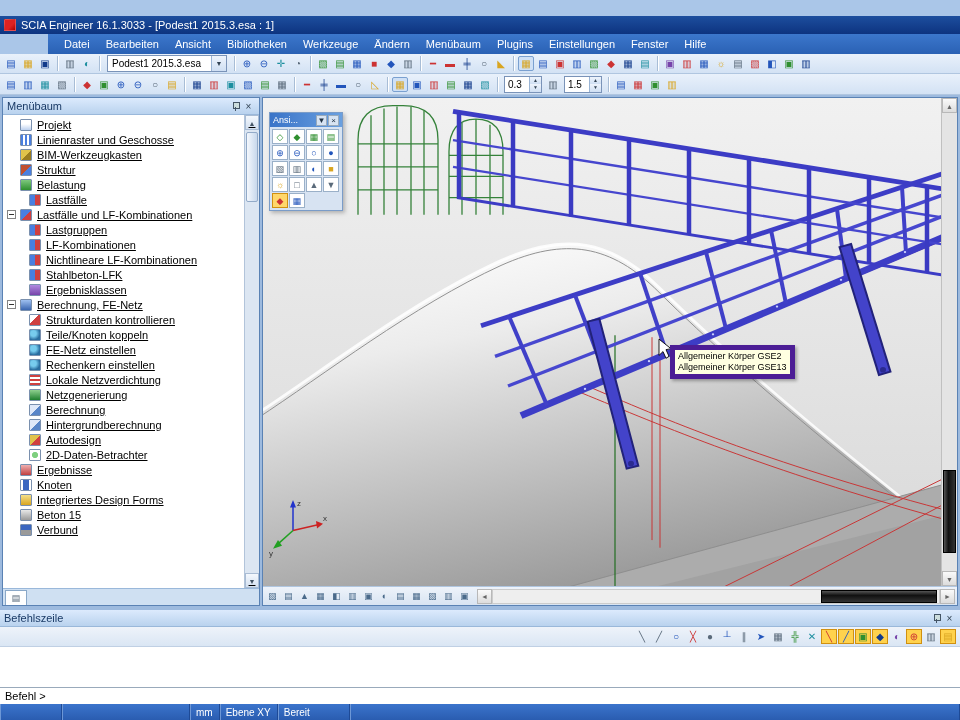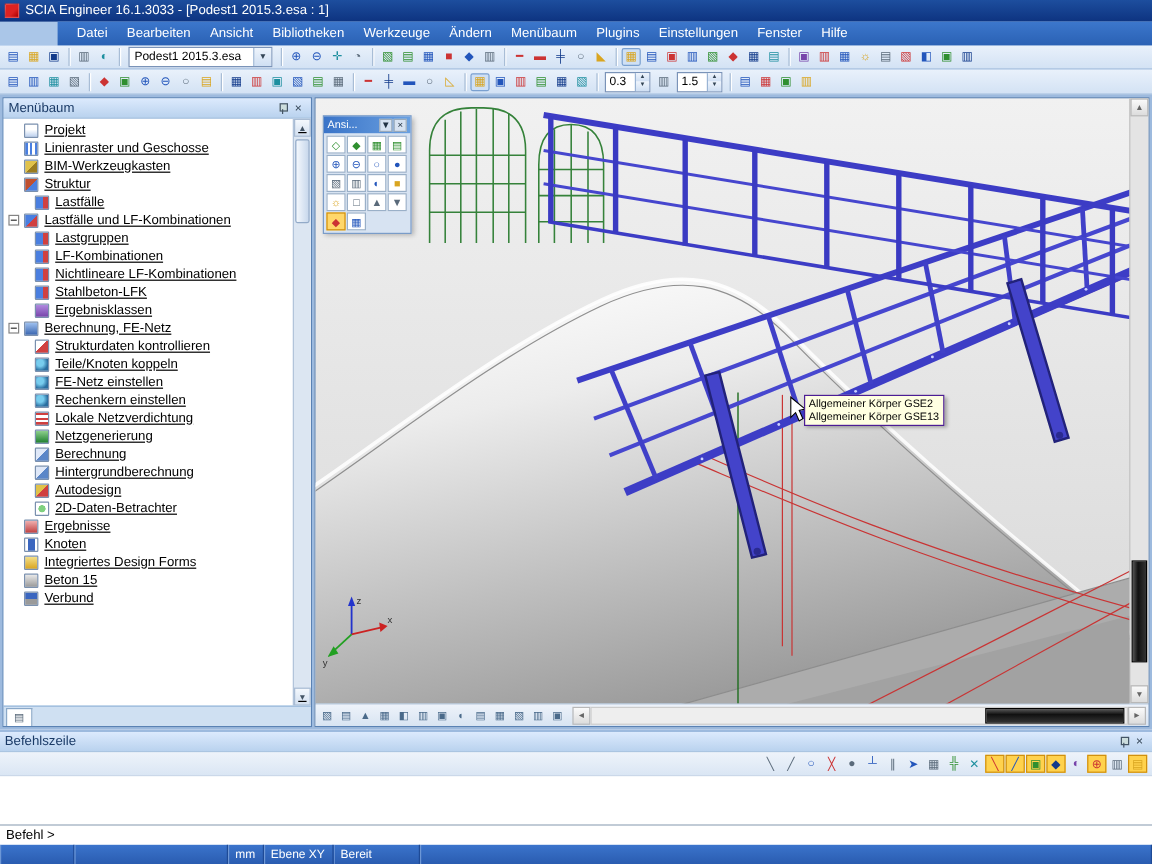--- a/index.html
+++ b/index.html
@@ -1,20 +1,20 @@
 <!DOCTYPE html>
 <html><head>
 <meta charset="utf-8">
 <style>
   * { box-sizing: border-box; margin: 0; padding: 0; }
   html,body { width:960px; height:720px; overflow:hidden; font-family:"Liberation Sans", sans-serif; }
   body { display:flex; flex-direction:column; background:#aac6e8; }
 
   
-  .titlebar { height:18px; background:linear-gradient(#1d4e9e,#0d3380); color:#fff; display:flex; align-items:center; padding:0 4px; font-size:11px; flex:0 0 18px; }
+  .titlebar { height:18px; background:linear-gradient(#1d4e9e,#0d3380); color:#fff; display:flex; align-items:center; padding:0 4px; font-size:11px; flex:0 0 18px;margin-top:16px; }
   .applogo { width:12px; height:12px; background:linear-gradient(135deg,#d22 60%,#a00); border:1px solid #fff3; margin-right:5px; }
 
   
   .menubar { height:20px; flex:0 0 20px; background:linear-gradient(#3c77cc,#2a61b4); display:flex; align-items:center; padding:0 8px; gap:0;margin-left:48px; }
   .menubar .mi { color:#fff; font-size:11px; padding:2px 8px; cursor:default; }
 
   
   .toolbar { background:linear-gradient(#e9f1fb,#d3e2f4); border-bottom:1px solid #b0c6e0; display:flex; align-items:center; padding:1px 3px; gap:1px; }
   .tb1 { height:20px; flex:0 0 20px; }
   .tb2 { height:21px; flex:0 0 21px; }
@@ -98,21 +98,21 @@
   
   .float { position:absolute; left:6px; top:14px; width:74px; background:#d7e3f2; border:1px solid #7a9cc8; box-shadow:2px 2px 4px rgba(0,0,0,.25); }
   .float .fhdr { height:14px; background:linear-gradient(90deg,#3a74c8,#6aa0e0); color:#fff; font-size:9px; display:flex; align-items:center; padding:0 3px; }
   .float .fhdr .ft { flex:1; }
   .float .fhb { width:11px; height:11px; display:inline-flex; align-items:center; justify-content:center; font-size:8px; background:#d7e3f2; color:#234; border:1px solid #9ab; margin-left:1px; }
   .fgrid { display:flex; flex-wrap:wrap; padding:2px; gap:1px; }
   .fi { width:16px; height:15px; background:#fff; border:1px solid #9ab0c8; display:inline-flex; align-items:center; justify-content:center; font-size:9px; }
   .fi.hl { background:#ffd76a; border-color:#d09010; }
 
   
-  .vtip { position:absolute; left:407px; top:247px; background:#ffffe1; border:1px solid #4c1d95; font-size:9px; line-height:11px; padding:1px 3px; white-space:nowrap; box-shadow:2px 2px 3px rgba(0,0,0,.3); }
+  .vtip { position:absolute; left:407px; top:247px; background:#ffffe1; border:5px solid #4c1d95; font-size:9px; line-height:11px; padding:1px 3px; white-space:nowrap; box-shadow:2px 2px 3px rgba(0,0,0,.3); }
 
   
   .cmdpanel { flex:0 0 96px; display:flex; flex-direction:column; border-top:2px solid #9dbade; background:#fff; }
   .cmdtools { height:20px; flex:0 0 20px; background:linear-gradient(#eef3fa,#dae6f4); border-bottom:1px solid #c0d0e4; display:flex; align-items:center; justify-content:flex-end; padding:0 4px; gap:1px; }
   .sni { width:16px; height:15px; display:inline-flex; align-items:center; justify-content:center; font-size:10px; border:1px solid transparent; }
   .sni.hl { background:#ffd24d; border-color:#d09010; }
   .cmdarea { flex:1; background:#fff; }
   .cmdprompt { height:17px; flex:0 0 17px; border-top:1px solid #9ab; display:flex; align-items:center; padding:0 5px; font-size:11px; background:#fff; }
 
   
@@ -272,20 +272,25 @@
           </div>
         <div class="trow lvl0">
             <span class="nexp"></span>
             <span class="tico ic-box"></span>
             <span>BIM-Werkzeugkasten</span>
           </div>
         <div class="trow lvl0">
             <span class="nexp"></span>
             <span class="tico ic-struct"></span>
             <span>Struktur</span>
+          </div>
+        <div class="trow lvl0">
+            <span class="nexp"></span>
+            <span class="tico ic-load"></span>
+            <span>Belastung</span>
           </div>
         <div class="trow lvl1">
             <span class="tico ic-lf2"></span>
             <span>Lastfälle</span>
           </div>
         <div class="trow lvl0">
             <span class="exp"></span>
             <span class="tico ic-lf"></span>
             <span>Lastfälle und LF-Kombinationen</span>
           </div>

